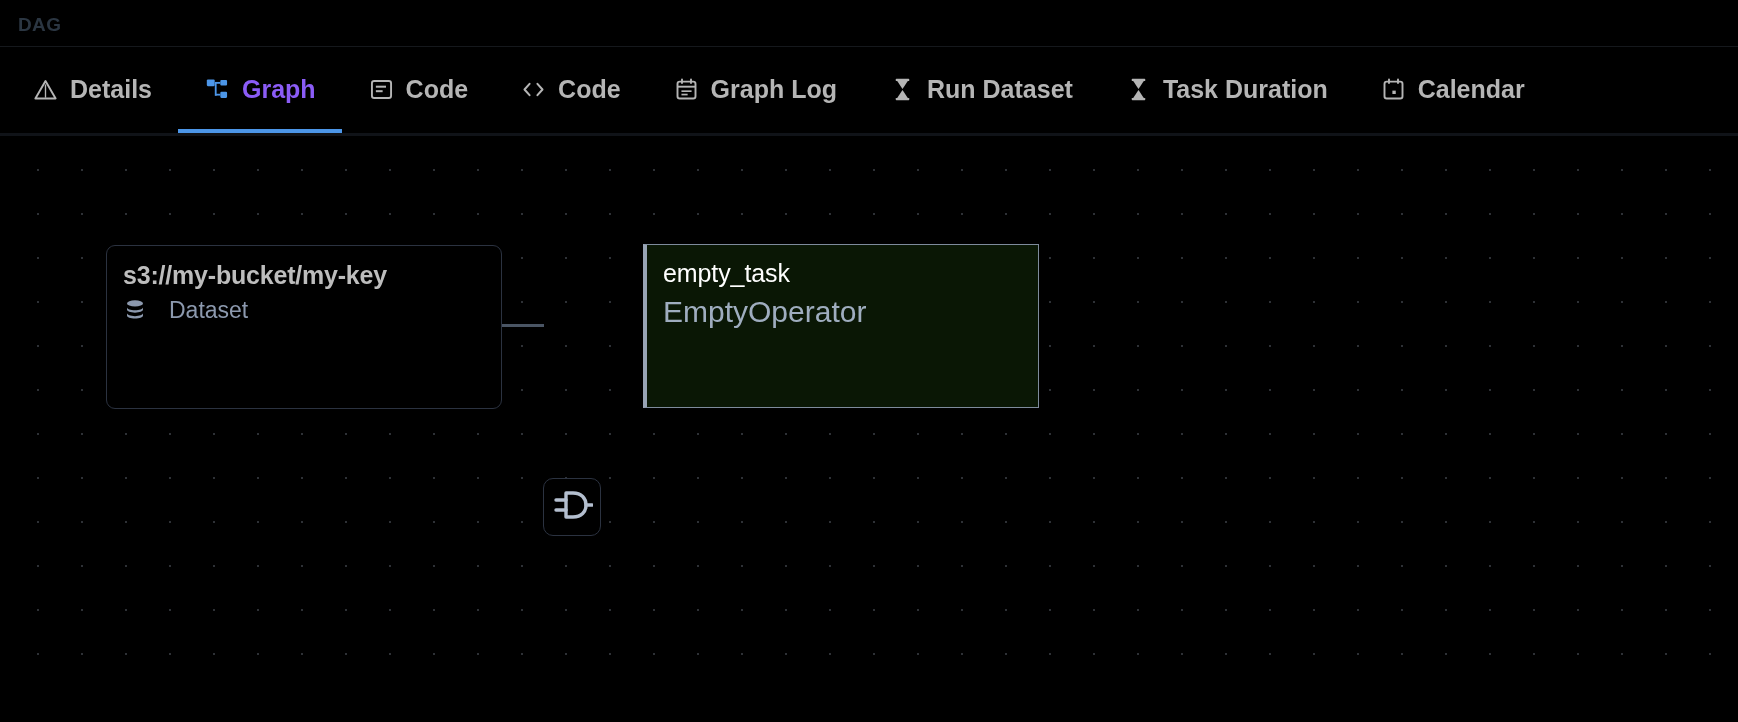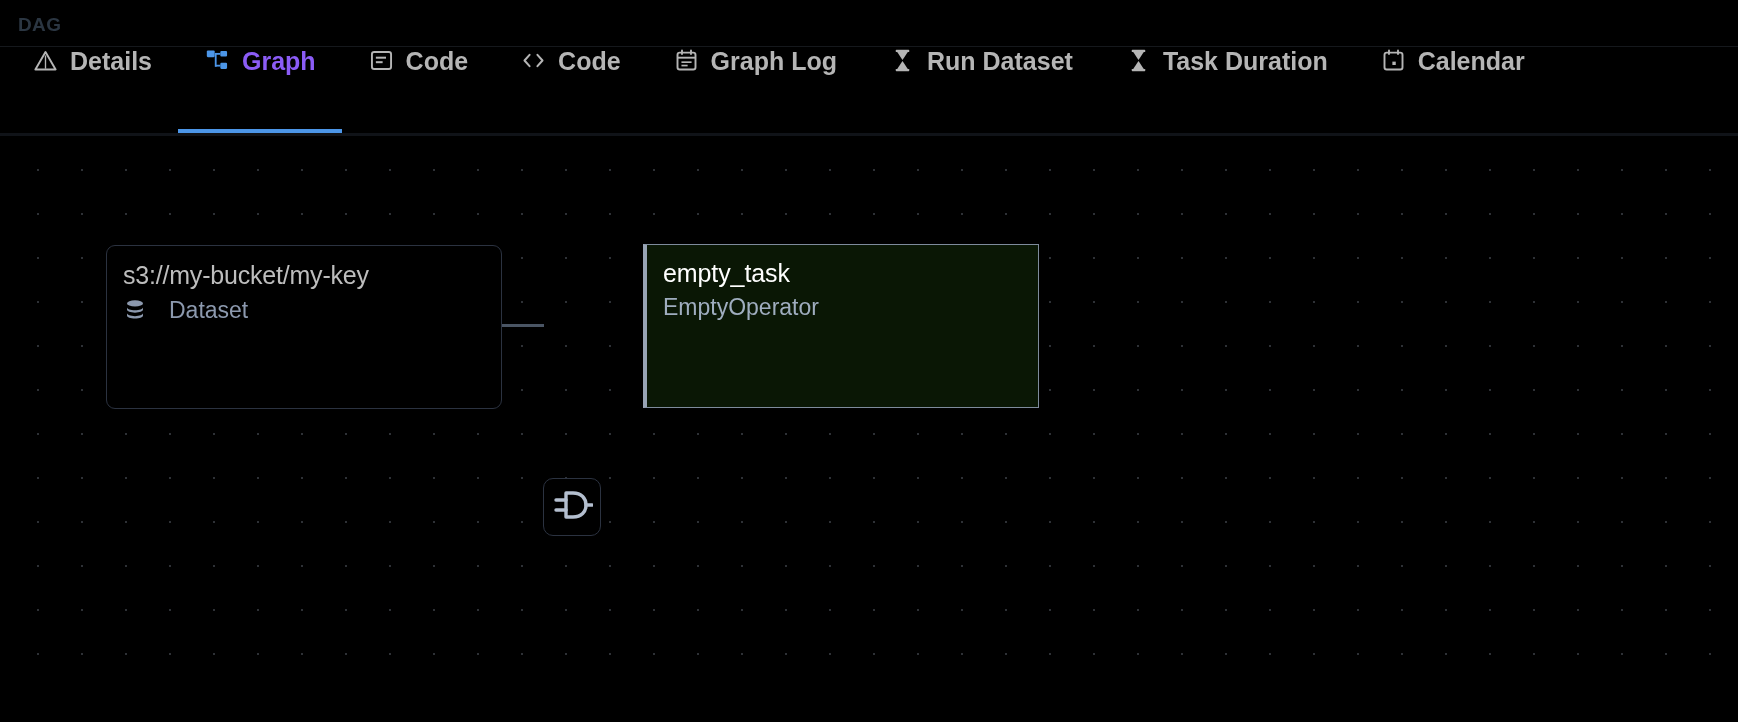--- a/index.html
+++ b/index.html
@@ -46,21 +46,21 @@
   .tabbar {
     position: relative;
     display: flex;
     align-items: center;
     height: 86px;
     padding: 0 6px;
     gap: 0px;
   }
   .tab {
     display: flex;
-    align-items: flex-start;
+    align-items: center;
     gap: 11px;
     height: 100%;
     padding: 0 26px;
     font-size: 25px;
     font-weight: bold;
     color: #b5b5b5;
     cursor: pointer;
     position: relative;
     white-space: nowrap;
   }
@@ -106,21 +106,21 @@
     top: 109px;
     width: 396px;
     height: 164px;
     border: 1px solid #2b3240;
     border-radius: 9px;
     background: #000000;
     padding: 14px 16px;
   }
   .node-dataset .node-title {
     font-size: 25px;
-    font-weight: normal;
+    font-weight: bold;
     color: #bdbdbd;
     line-height: 1.2;
     letter-spacing: -0.2px;
   }
   .node-dataset .node-sub {
     display: flex;
     align-items: center;
     gap: 22px;
     margin-top: 7px;
     font-size: 23px;
@@ -167,21 +167,21 @@
     padding: 13px 16px;
   }
   .node-task .node-title {
     font-size: 25px;
     color: #ffffff;
     line-height: 1.2;
     letter-spacing: -0.1px;
   }
   .node-task .node-sub {
     margin-top: 6px;
-    font-size: 23px;
+    font-size: 30px;
     color: #9fadbf;
     line-height: 1.2;
   }
 </style>
 </head>
 <body>
 
 <div class="page-header">
   <div class="dag-kicker">DAG</div>
 </div>

